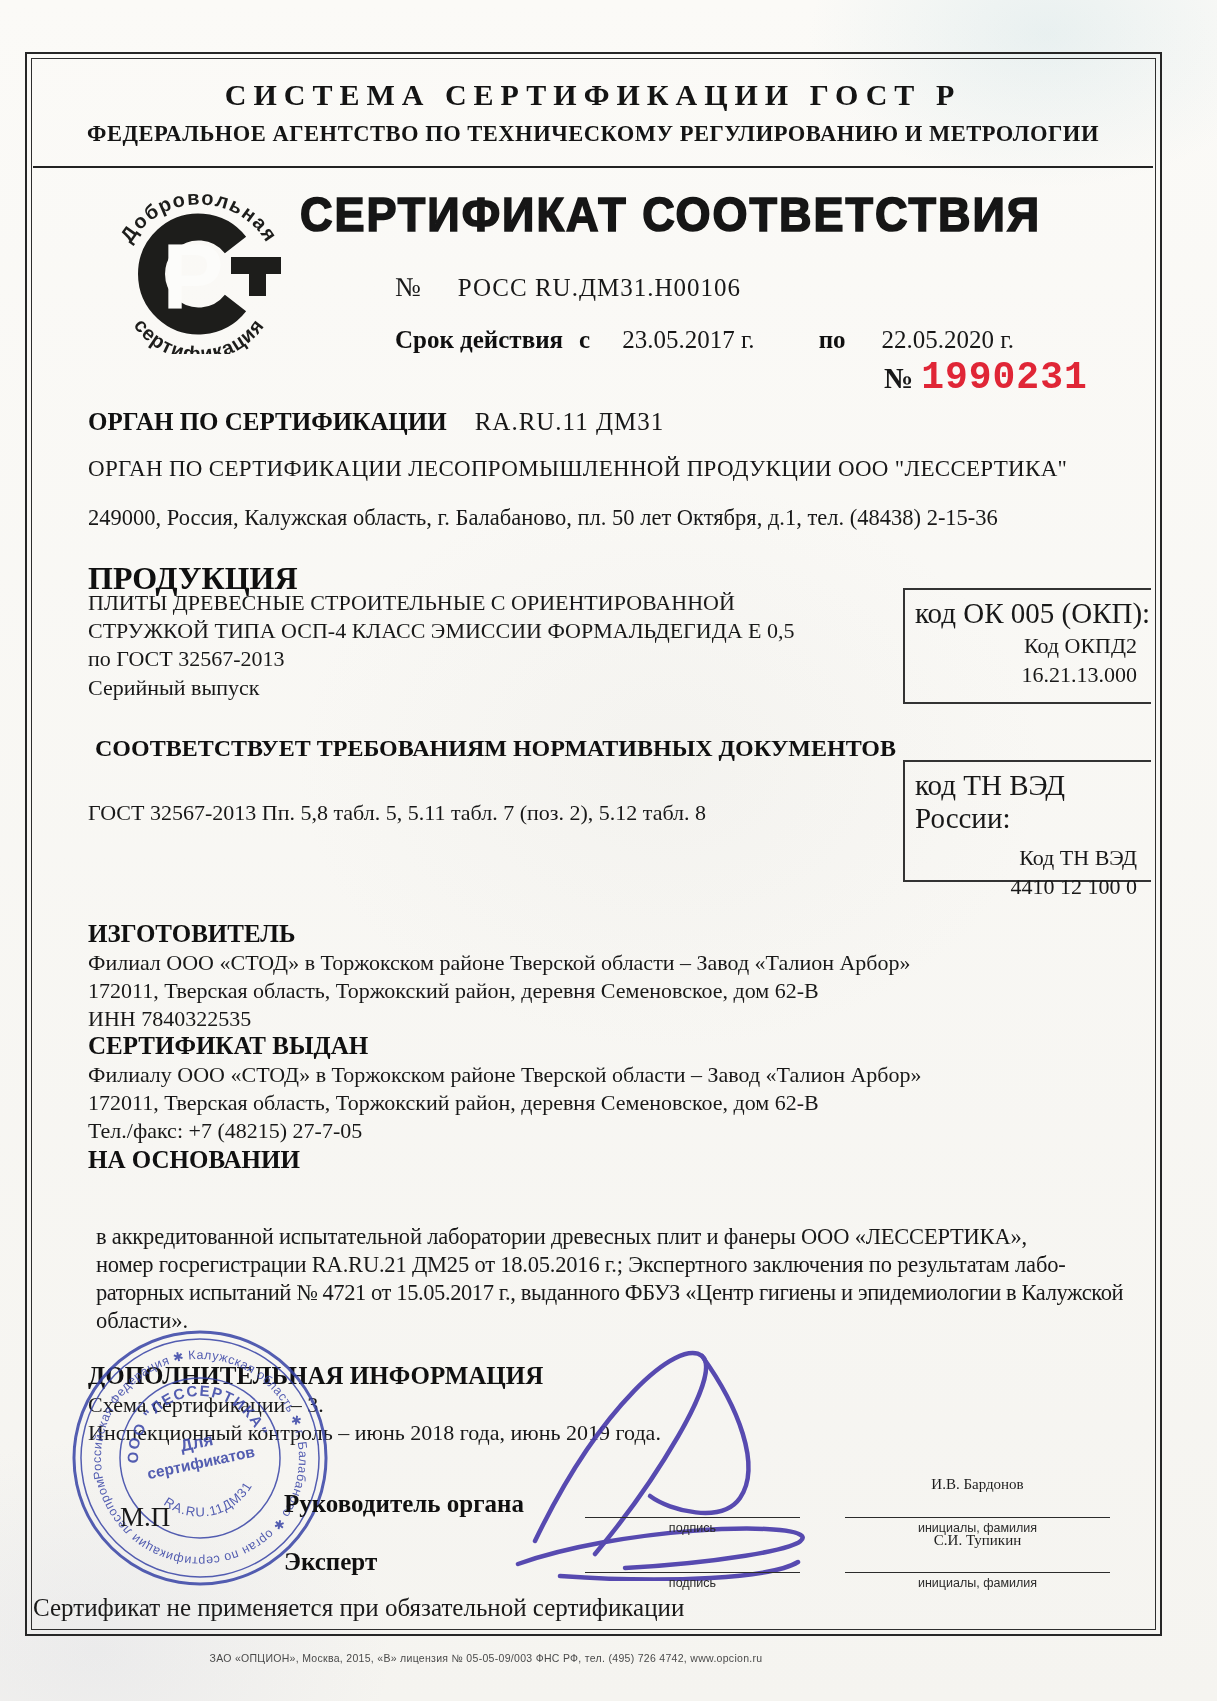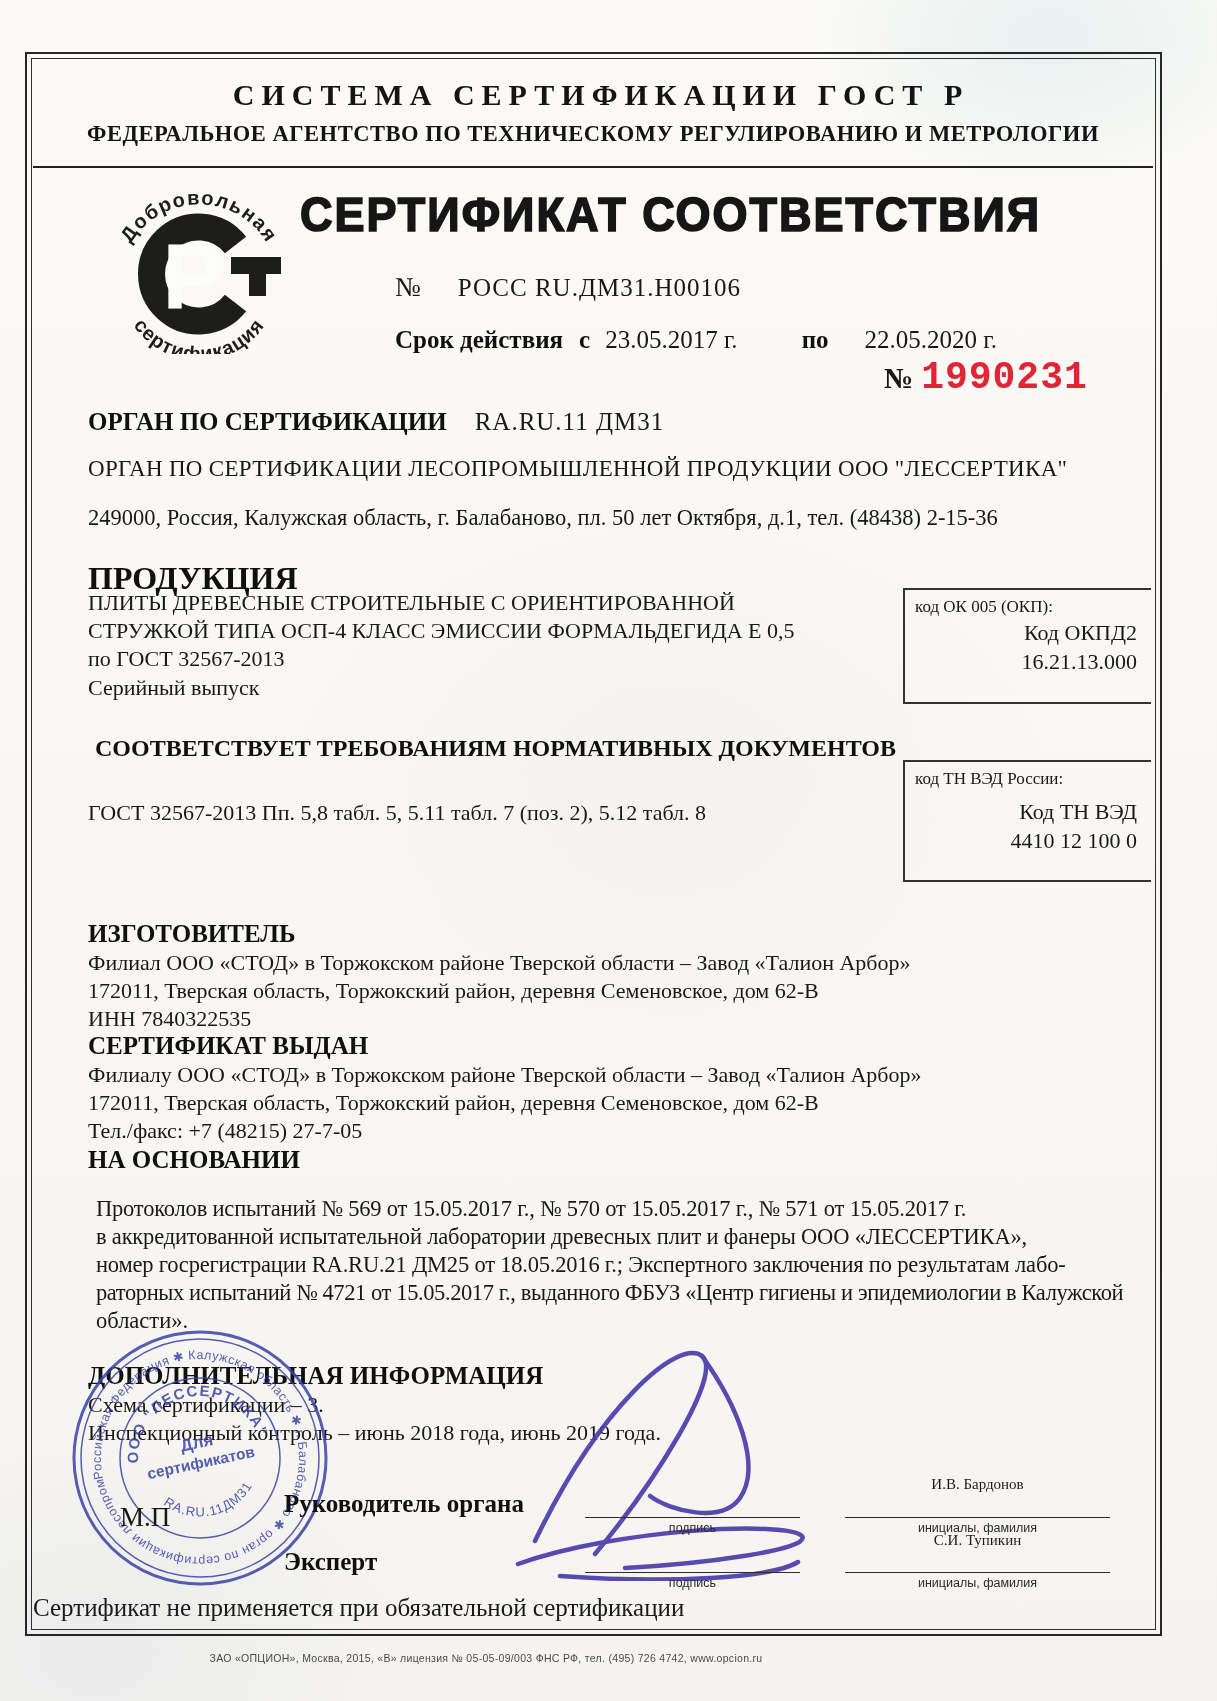--- a/index.html
+++ b/index.html
@@ -8,30 +8,30 @@
     background:
       radial-gradient(ellipse 340px 220px at 86% 2%, rgba(185,215,222,.28), transparent 70%),
       radial-gradient(ellipse 420px 300px at 8% 97%, rgba(195,198,216,.20), transparent 70%),
       radial-gradient(ellipse 500px 380px at 55% 45%, rgba(210,210,205,.12), transparent 75%),
       linear-gradient(#fbfaf7,#f5f4f0);
     color:#181818;}
   .abs{position:absolute;white-space:nowrap;}
   .frame{position:absolute;left:25px;top:52px;width:1133px;height:1580px;border:2.5px solid #262626;}
   .frame::before{content:"";position:absolute;inset:4px;border:1.8px solid #2e2e2e;}
   .hrule{position:absolute;left:33px;top:166px;width:1120px;border-top:2.6px solid #222;}
-  .hdr1{left:33px;top:78px;width:1120px;text-align:center;font-weight:bold;font-size:30px;letter-spacing:7px;color:#141414;padding-left:8px;}
+  .hdr1{left:33px;top:78px;width:1120px;text-align:center;font-weight:bold;font-size:30px;letter-spacing:7px;color:#141414;}
   .hdr2{left:33px;top:121px;width:1120px;text-align:center;font-weight:bold;font-size:23px;letter-spacing:.5px;transform:scaleX(.98);color:#141414;}
   .doctitle{left:298px;top:189px;width:745px;text-align:center;font-family:"Liberation Sans",sans-serif;
     font-weight:900;font-size:45px;letter-spacing:2px;color:#161616;-webkit-text-stroke:1.6px #161616;transform:scaleY(1.08);}
   .serif22{font-size:22px;}
   .serif23{font-size:23px;}
   .lbl{font-weight:bold;color:#101010;}
   .row{display:flex;align-items:baseline;}
   .codebox{position:absolute;left:903px;width:246px;border-left:2px solid #333;border-top:2px solid #333;border-bottom:2px solid #333;font-size:22px;}
-  .codebox .cb1{padding:7px 0 0 10px;font-size:17px;}
+  .codebox .cb1{padding:7px 0 0 10px;font-size:29px;}
   .codebox .cbr{text-align:right;padding-right:14px;margin-top:3px;}
   .sigline{position:absolute;border-bottom:1.6px solid #2b2b2b;height:0;}
   .cap{position:absolute;font-family:"Liberation Sans",sans-serif;font-size:12.5px;color:#2b2b2b;text-align:center;}
   .fio{position:absolute;left:845px;width:265px;text-align:center;font-size:15px;color:#1c1c1c;}
   .rednum{font-family:"Liberation Mono",monospace;font-weight:700;font-size:38px;color:#e02636;letter-spacing:1px;}
   .fineprint{left:0;width:972px;text-align:center;top:1652px;font-family:"Liberation Sans",sans-serif;font-size:10.5px;color:#4a4a4a;letter-spacing:.3px;}
   .bottomnote{left:33px;width:1120px;text-align:left;top:1594px;font-size:25px;color:#1a1a1a;}
   svg text{font-family:"Liberation Sans",sans-serif;}
 </style>
 </head>
@@ -65,21 +65,21 @@
   <div class="abs doctitle">СЕРТИФИКАТ СООТВЕТСТВИЯ</div>
 
   <div class="abs row" style="left:395px;top:272px;">
     <span style="font-size:27px;">№</span>
     <span style="font-size:25px;margin-left:37px;letter-spacing:1px;">РОСС RU.ДМ31.Н00106</span>
   </div>
 
   <div class="abs row" style="left:395px;top:326px;">
     <span class="lbl" style="font-size:25px;">Срок действия</span>
     <span class="lbl" style="font-size:25px;margin-left:16px;">с</span>
-    <span style="font-size:25px;margin-left:15px;text-align:right;">23.05.2017 г.</span>
+    <span style="font-size:25px;margin-left:32px;text-align:right;">23.05.2017 г.</span>
     <span class="lbl" style="font-size:25px;margin-left:64px;">по</span>
     <span style="font-size:25px;margin-left:36px;">22.05.2020 г.</span>
   </div>
 
   <div class="abs row" style="left:884px;top:356px;">
     <span style="font-size:29px;font-weight:bold;">№</span>
     <span class="rednum" style="margin-left:8px;">1990231</span>
   </div>
 
   <div class="abs row" style="left:88px;top:408px;">
@@ -114,21 +114,20 @@
   <div class="abs serif22" style="left:88px;top:950px;">Филиал ООО «СТОД» в Торжокском районе Тверской области – Завод «Талион Арбор»</div>
   <div class="abs serif22" style="left:88px;top:978px;">172011, Тверская область, Торжокский район, деревня Семеновское, дом 62-В</div>
   <div class="abs serif22" style="left:88px;top:1006px;">ИНН 7840322535</div>
 
   <div class="abs lbl" style="left:88px;top:1032px;font-size:25px;">СЕРТИФИКАТ ВЫДАН</div>
   <div class="abs serif22" style="left:88px;top:1062px;">Филиалу ООО «СТОД» в Торжокском районе Тверской области – Завод «Талион Арбор»</div>
   <div class="abs serif22" style="left:88px;top:1090px;">172011, Тверская область, Торжокский район, деревня Семеновское, дом 62-В</div>
   <div class="abs serif22" style="left:88px;top:1118px;">Тел./факс: +7 (48215) 27-7-05</div>
 
   <div class="abs lbl" style="left:88px;top:1146px;font-size:25px;">НА ОСНОВАНИИ</div>
-  <div class="abs" style="left:96px;top:1196px;font-size:22.5px;letter-spacing:-0.2px;">Протоколов  испытаний  № 569 от 15.05.2017 г., № 570 от 15.05.2017 г., № 571 от 15.05.2017 г.</div>
   <div class="abs" style="left:96px;top:1224px;font-size:22.5px;letter-spacing:-0.2px;">в  аккредитованной испытательной  лаборатории древесных плит и фанеры  ООО «ЛЕССЕРТИКА»,</div>
   <div class="abs" style="left:96px;top:1252px;font-size:22.5px;letter-spacing:-0.2px;">номер госрегистрации  RA.RU.21 ДМ25 от 18.05.2016 г.;  Экспертного заключения  по результатам лабо-</div>
   <div class="abs" style="left:96px;top:1280px;font-size:22.5px;letter-spacing:-0.4px;">раторных испытаний № 4721 от 15.05.2017 г., выданного ФБУЗ «Центр гигиены и эпидемиологии в Калужской</div>
   <div class="abs" style="left:96px;top:1308px;font-size:22.5px;">области».</div>
 
   <div class="abs lbl" style="left:88px;top:1362px;font-size:25px;">ДОПОЛНИТЕЛЬНАЯ ИНФОРМАЦИЯ</div>
   <div class="abs serif22" style="left:88px;top:1392px;">Схема сертификации – 3.</div>
   <div class="abs serif22" style="left:88px;top:1420px;">Инспекционный контроль – июнь 2018 года, июнь 2019 года.</div>
 
   <svg class="abs" style="left:68px;top:1326px;opacity:.85;transform:rotate(-12deg);" width="264" height="264" viewBox="0 0 264 264">

